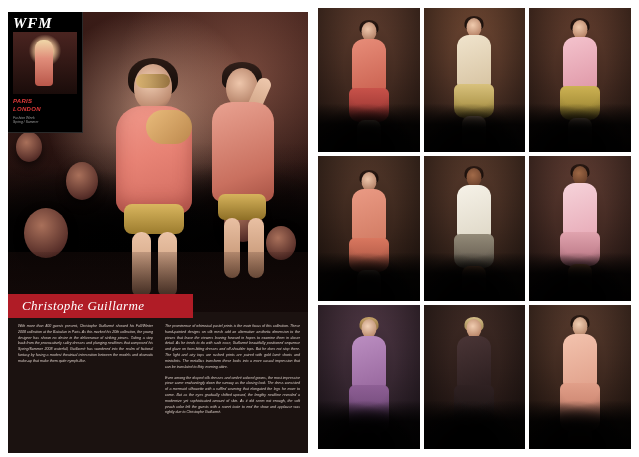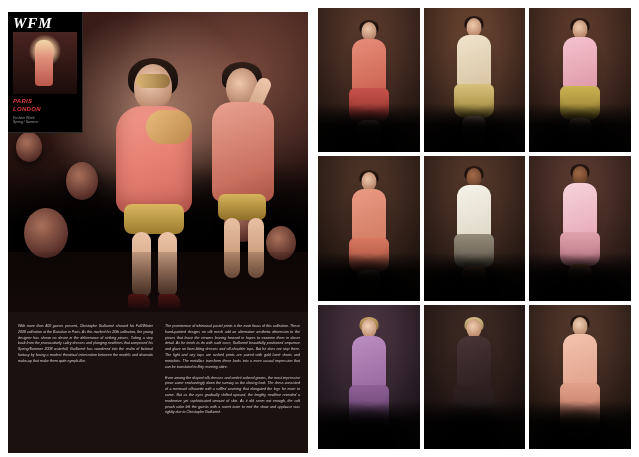--- a/index.html
+++ b/index.html
@@ -335,20 +335,23 @@
       <div class="logo-wfm">WFM</div>
       <div class="logo-photo">
         <div class="mini-model"></div>
       </div>
       <div class="logo-caption" style="white-space:pre-line;">PARIS
 LONDON</div>
       <div class="logo-sub" style="white-space:pre-line;">Fashion Week
 Spring / Summer</div>
     </div>
 
+    <div class="designer-bar">
+      <span class="name">Christophe Guillarme</span>
+    </div>
 
     <div class="body-copy">
       <div class="col">
         <p>With more than 400 guests present, Christophe Guillarmé showed his Fall/Winter 2008 collection at the Bataclan in Paris. As this marked his 20th collection, the young designer has shown no desire in the deliverance of striking pieces. Taking a step back from the provocatively sultry dresses and plunging necklines that composed his Spring/Summer 2008 waterfall, Guillarmé has wandered into the realm of fictional fantasy by fusing a modest theatrical intersection between the models and dramatic make-up that make them quite nymph-like.</p>
       </div>
       <div class="col">
         <p>The prominence of whimsical pastel prints is the main focus of this collection. These hand-painted designs on silk mesh add an alternative aesthetic dimension to the pieces that leave the viewers leaning forward in hopes to examine them in closer detail. As he tends to do with such ease, Guillarmé beautifully positioned sequence and glaze on form-fitting dresses and off-shoulder tops. But he does not stop there. The light and airy tops are rushed prints are paired with gold lamé shorts and miniskirts. The metallics transform these looks into a more casual impression that can be translated to flirty evening attire.</p>
         <p>Even among the draped silk dresses and ombré colored gowns, the most impressive piece came enchantingly down the runway as the closing look. The dress consisted of a mermaid silhouette with a ruffled covering that elongated the legs for more to come. But as the eyes gradually shifted upward, the lengthy neckline revealed a modernize yet sophisticated amount of skin. As it did seem not enough, the soft peach color left the guests with a sweet taste to end the show and applause was rightly due to Christophe Guillarmé.</p>
       </div>
     </div>

